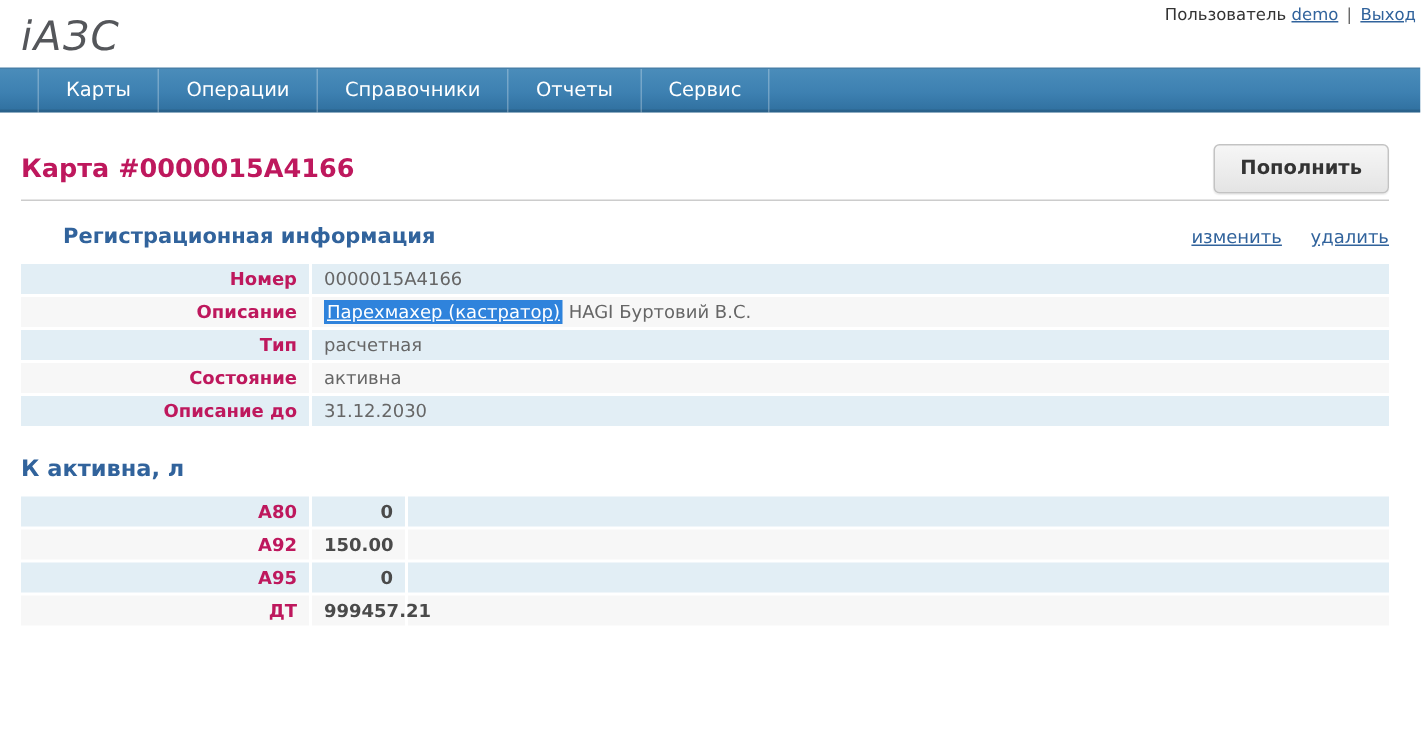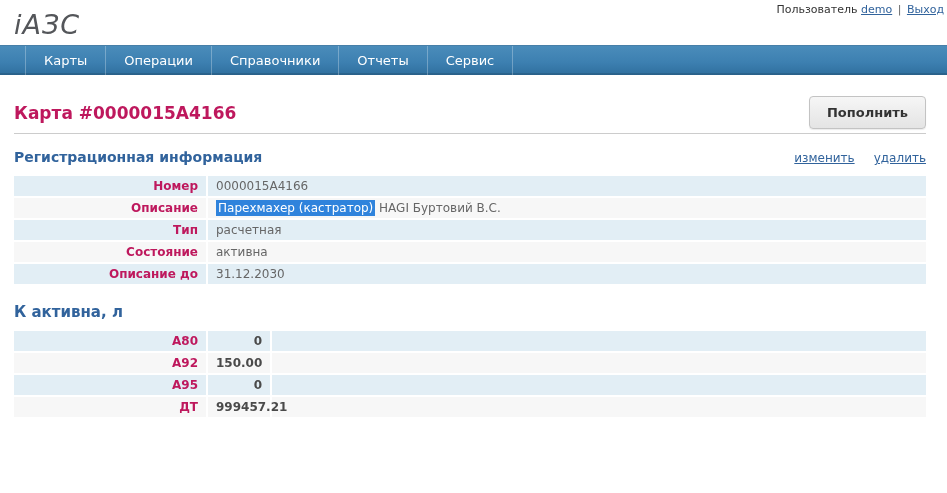--- a/index.html
+++ b/index.html
@@ -72,20 +72,21 @@
     border-radius: 4px;
     padding: 8px 17px;
     cursor: pointer;
     box-shadow: 0 1px 1px rgba(0,0,0,0.08);
   }
   .section-head {
     margin-top: 13px;
     display: flex;
     justify-content: space-between;
     align-items: baseline;
+    margin-left: 28px;
   }
   .section-title {
     margin: 0;
     font-size: 14px;
     font-weight: bold;
     color: #31639c;
   }
   .section-links a {
     color: #31639c;
     font-size: 12px;
@@ -122,20 +123,21 @@
     text-align: right;
     font-weight: bold;
     color: #4a4a4a;
     padding-right: 8px;
   }
   td.fill {}
   .sel {
     background: #2f83dc;
     color: #ffffff;
     padding: 1px 2px;
+    text-decoration: underline;
   }
   .balance-title { margin-top: 17px; font-size: 15px; }
 </style>
 </head>
 <body>
 
 <div class="user-area">
   <span>Пользователь</span>
   <a>demo</a>
   <span class="sep">|</span>

